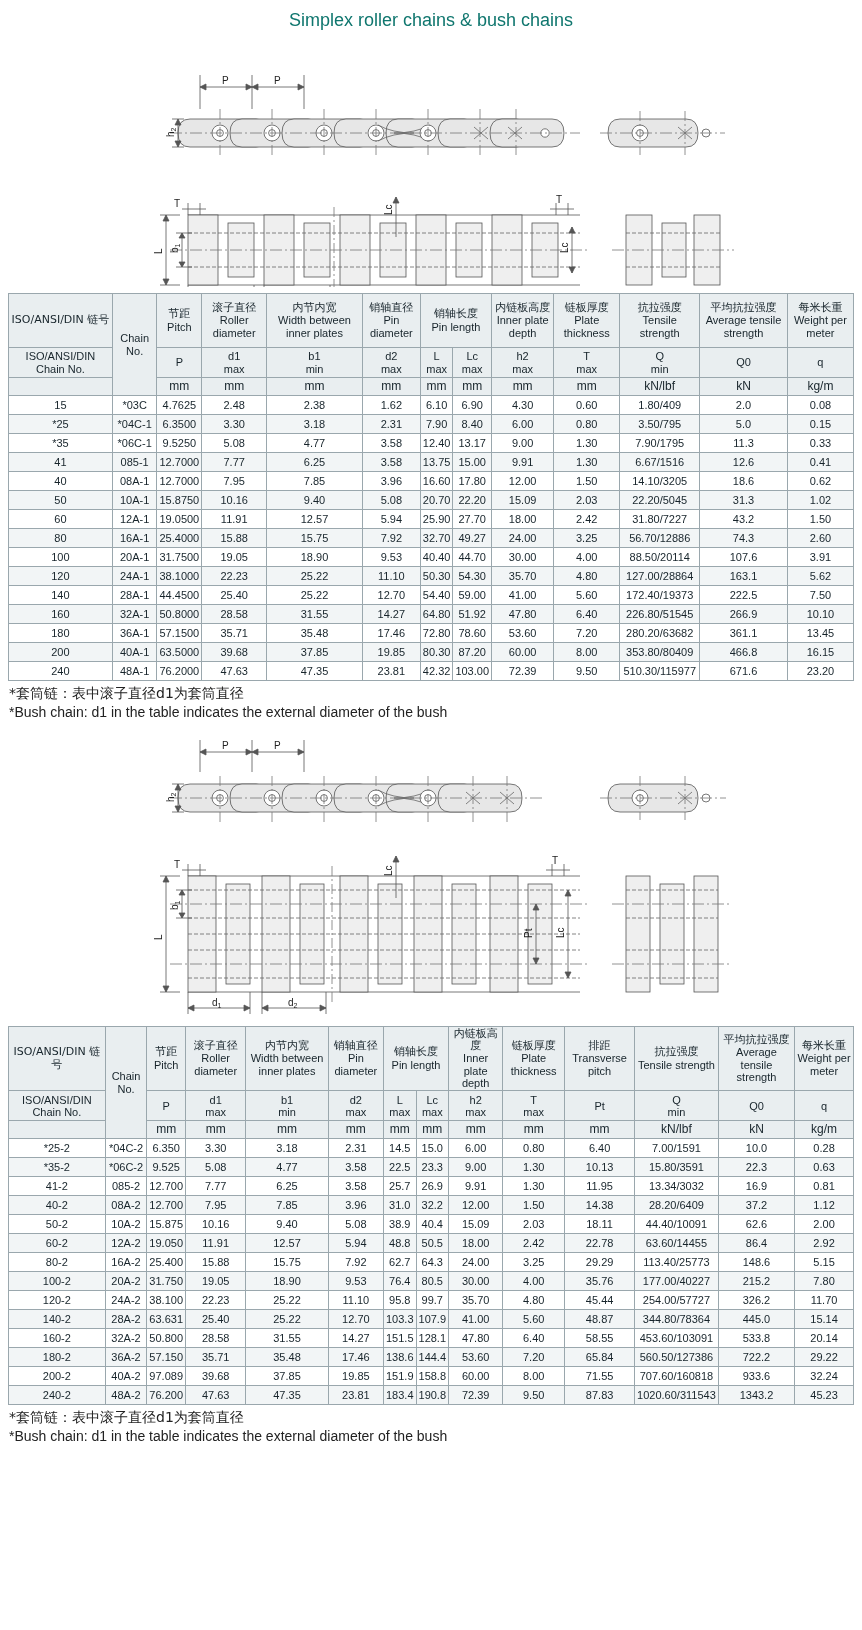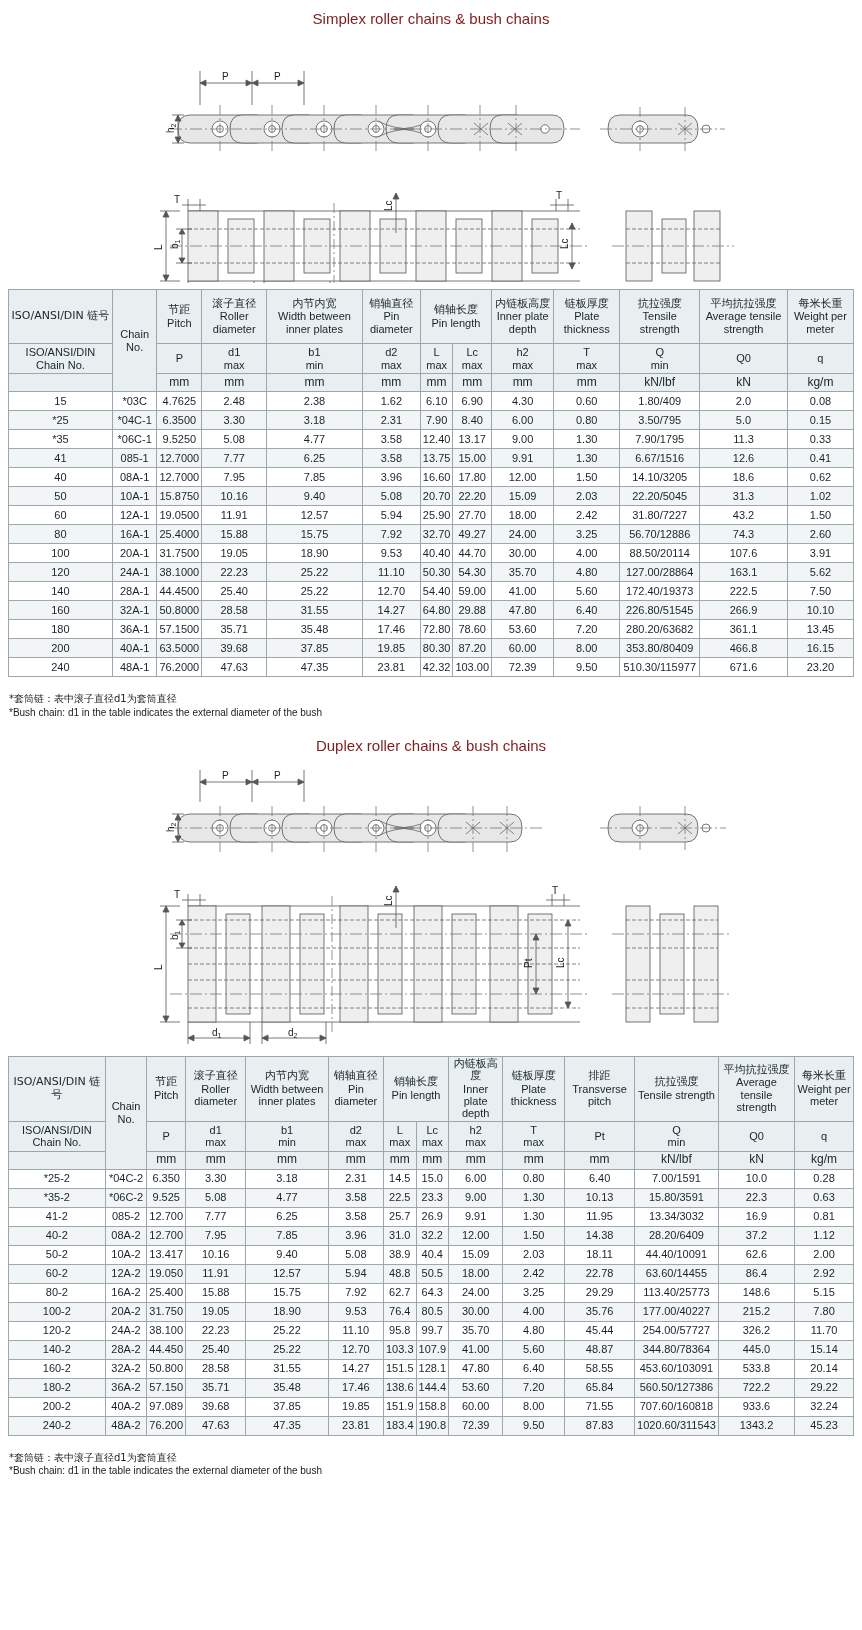--- a/index.html
+++ b/index.html
@@ -7,22 +7,22 @@
     margin: 0; padding: 0;
     width: 862px;
     background: #ffffff;
     font-family: "Liberation Sans", sans-serif;
     color: #1a1a1a;
   }
   .page { width: 862px; position: relative; }
 
   .section-title {
     text-align: center;
-    font-size: 15px;
-    color: #7f1d1d;
+    font-size: 18px;
+    color: #0f766e;
     padding: 10px 0 6px 0;
     font-weight: normal;
   }
 
   .diagram {
     width: 862px;
     position: relative;
   }
   .diagram svg { display: block; margin: 0 auto; }
 
@@ -44,22 +44,22 @@
     background: #e9eef0;
     vertical-align: middle;
   }
   table.spec thead tr.hdr-main td { height: 54px; font-size: 11px; }
   table.spec thead tr.hdr-sym td { height: 30px; font-size: 11px; }
   table.spec thead tr.hdr-unit td { height: 18px; font-size: 12px; }
   table.spec tbody td { height: 19px; background: #ffffff; }
   table.spec tbody tr.alt td { background: #f2f5f6; }
   .notes {
     width: 846px;
-    margin: 15px auto 0 auto;
-    font-size: 10px;
+    margin: 3px auto 0 auto;
+    font-size: 14px;
     color: #222;
     line-height: 1.35;
   }
   .notes div { padding-left: 1px; }
   .cn { font-family: "DejaVu Sans", sans-serif; }
   .hdr-cn { font-family: "DejaVu Sans", sans-serif; font-size: 11px; }
   .spacer { height: 8px; }
 </style>
 </head>
 <body>
@@ -535,21 +535,21 @@
           <td>7.50</td>
         </tr>
         <tr class="alt">
           <td>160</td>
           <td>32A-1</td>
           <td>50.8000</td>
           <td>28.58</td>
           <td>31.55</td>
           <td>14.27</td>
           <td>64.80</td>
-          <td>29.88</td>
+          <td>51.92</td>
           <td>47.80</td>
           <td>6.40</td>
           <td>226.80/51545</td>
           <td>266.9</td>
           <td>10.10</td>
         </tr>
         <tr>
           <td>180</td>
           <td>36A-1</td>
           <td>57.1500</td>
@@ -597,21 +597,20 @@
       </tbody>
   </table>
 
   <div class="notes">
     <div class="cn">*套筒链：表中滚子直径d1为套筒直径</div>
     <div>*Bush chain: d1 in the table indicates the external diameter of the bush</div>
   </div>
 
   <div class="spacer"></div>
 
-  <div class="section-title">Duplex roller chains &amp; bush chains</div>
 
   <div class="diagram">
     <svg width="862" height="290" viewBox="0 0 862 290" xmlns="http://www.w3.org/2000/svg">
       <g stroke="#444" fill="none" stroke-width="0.8" font-family="Liberation Sans, sans-serif" font-size="10">
 
         <g stroke="#555">
           <line x1="200" y1="10" x2="200" y2="42"></line>
           <line x1="252" y1="10" x2="252" y2="42"></line>
           <line x1="304" y1="10" x2="304" y2="42"></line>
           <line x1="200" y1="22" x2="252" y2="22"></line>
@@ -975,21 +974,21 @@
           <td>12.00</td>
           <td>1.50</td>
           <td>14.38</td>
           <td>28.20/6409</td>
           <td>37.2</td>
           <td>1.12</td>
         </tr>
         <tr>
           <td>50-2</td>
           <td>10A-2</td>
-          <td>13.417</td>
+          <td>15.875</td>
           <td>10.16</td>
           <td>9.40</td>
           <td>5.08</td>
           <td>38.9</td>
           <td>40.4</td>
           <td>15.09</td>
           <td>2.03</td>
           <td>18.11</td>
           <td>44.40/10091</td>
           <td>62.6</td>
@@ -1055,21 +1054,21 @@
           <td>35.70</td>
           <td>4.80</td>
           <td>45.44</td>
           <td>254.00/57727</td>
           <td>326.2</td>
           <td>11.70</td>
         </tr>
         <tr class="alt">
           <td>140-2</td>
           <td>28A-2</td>
-          <td>44.450</td>
+          <td>63.631</td>
           <td>25.40</td>
           <td>25.22</td>
           <td>12.70</td>
           <td>103.3</td>
           <td>107.9</td>
           <td>41.00</td>
           <td>5.60</td>
           <td>48.87</td>
           <td>344.80/78364</td>
           <td>445.0</td>

